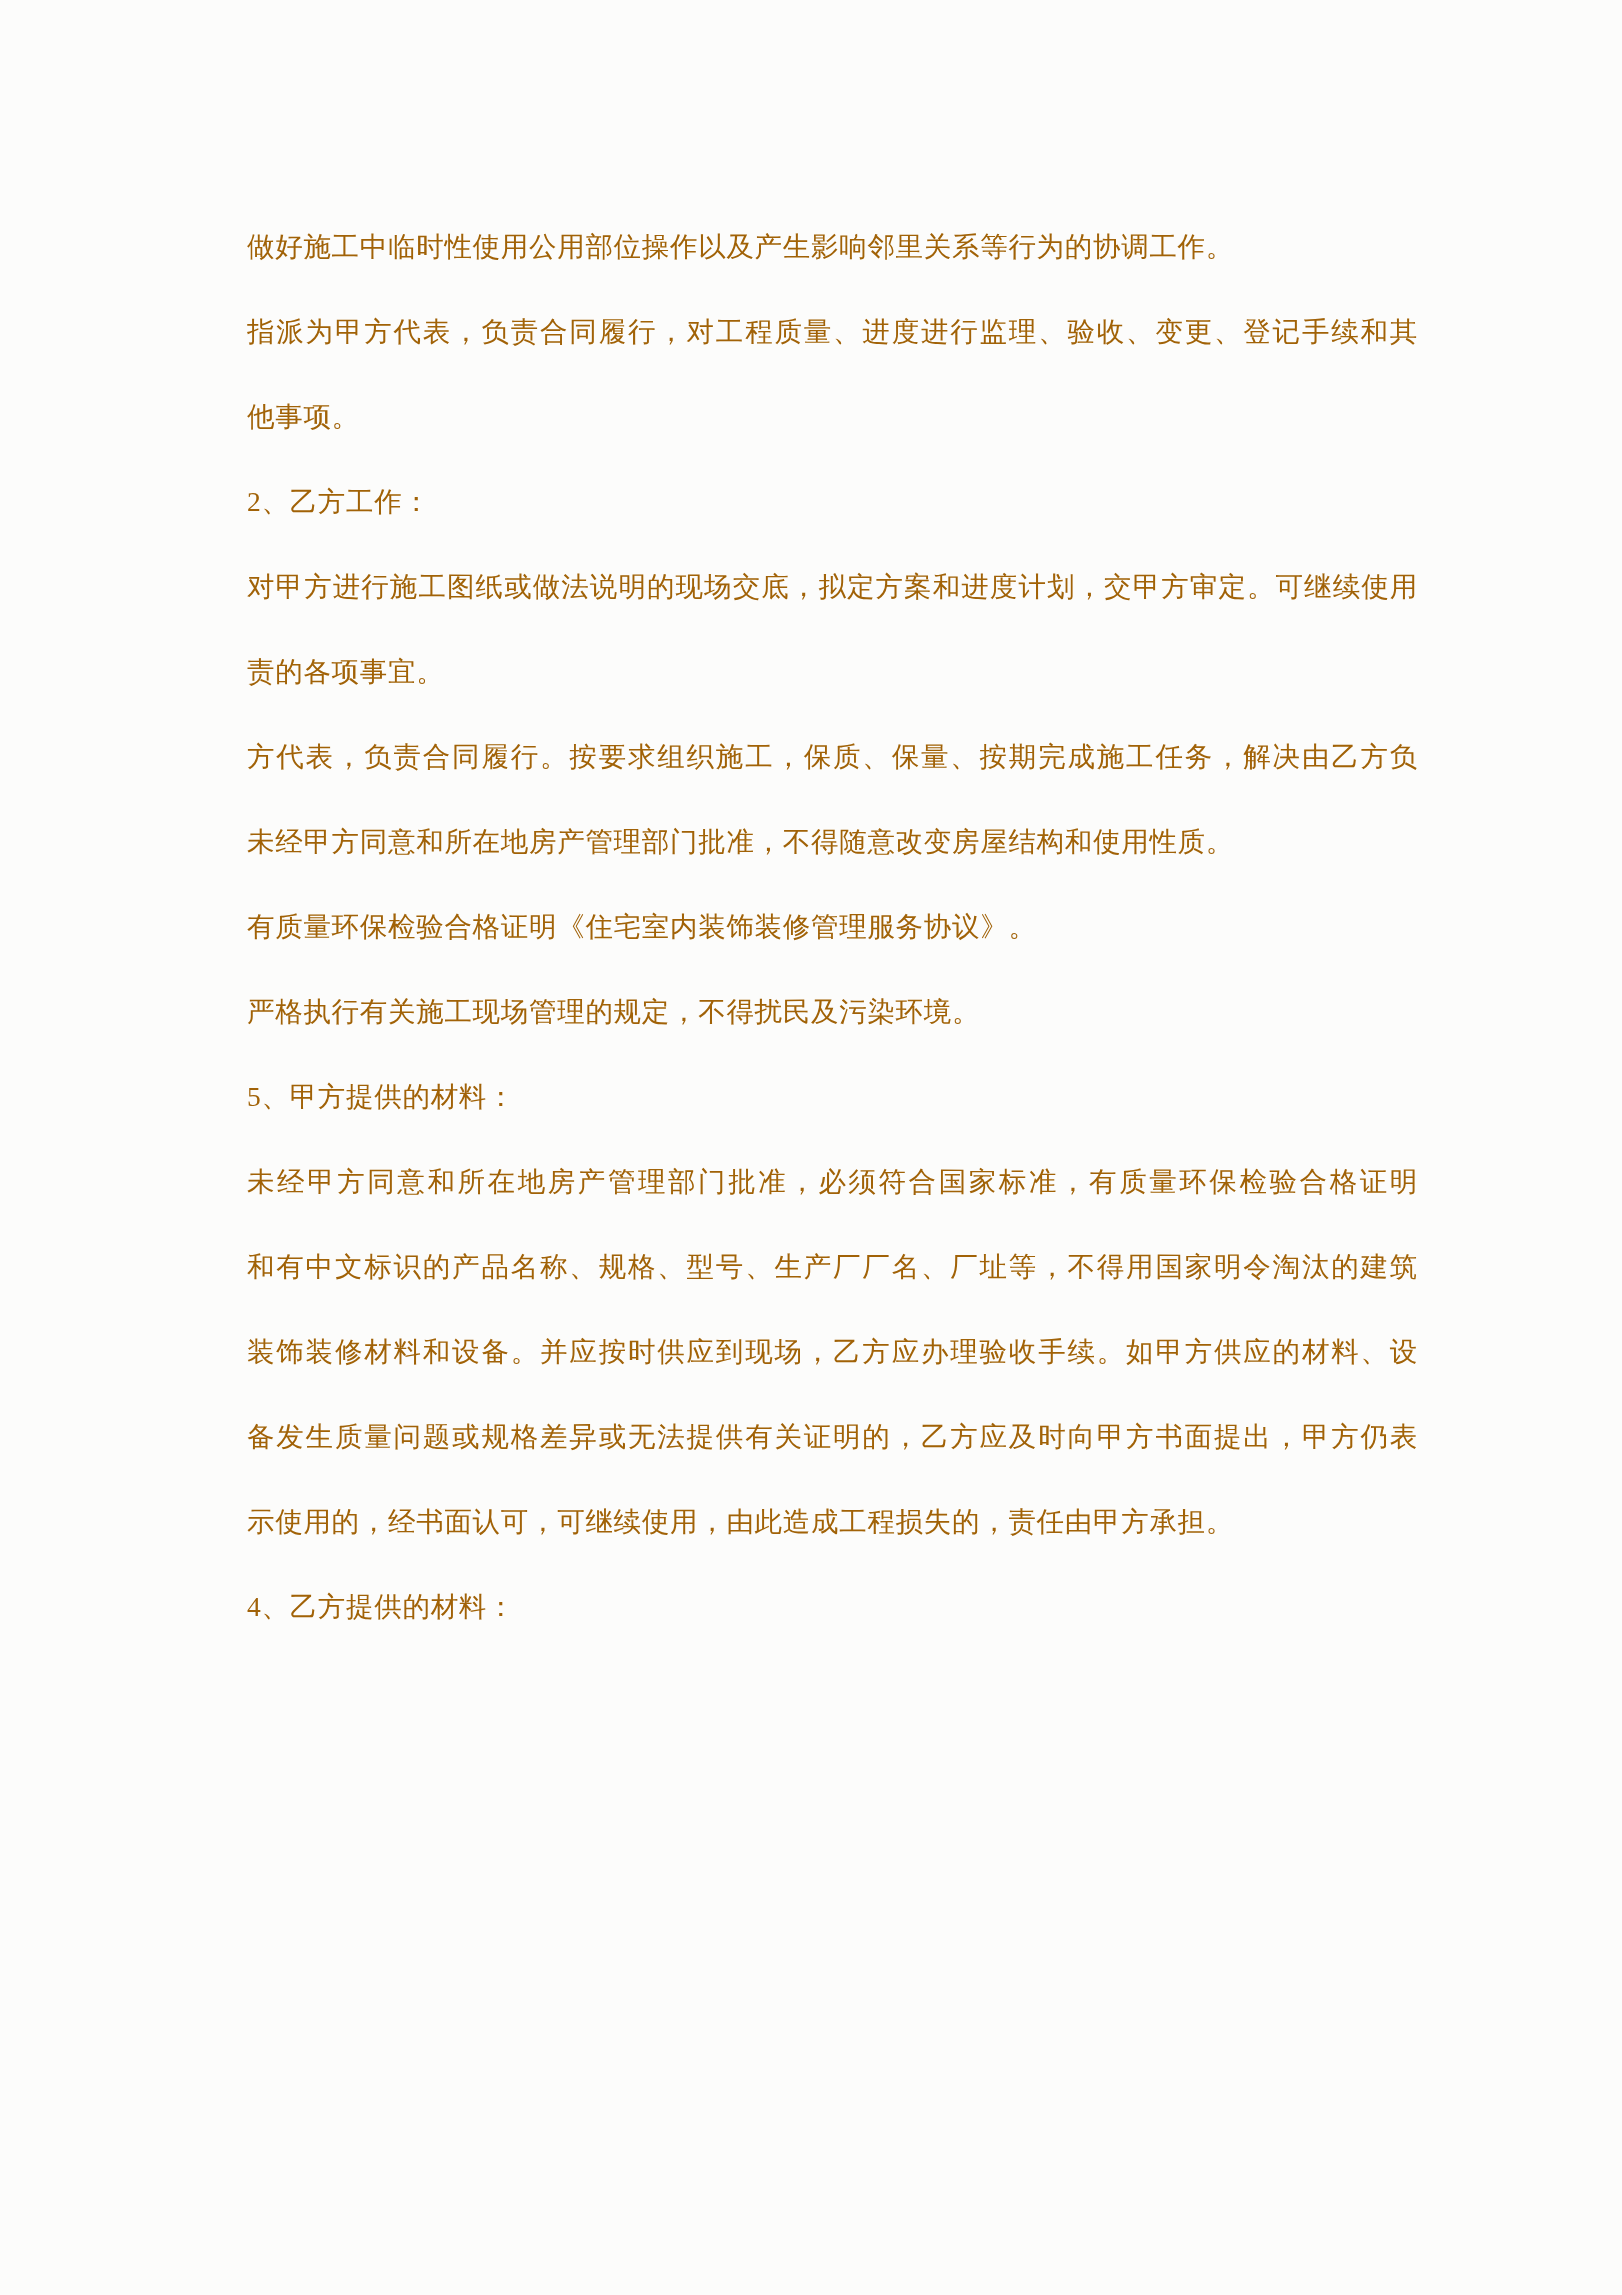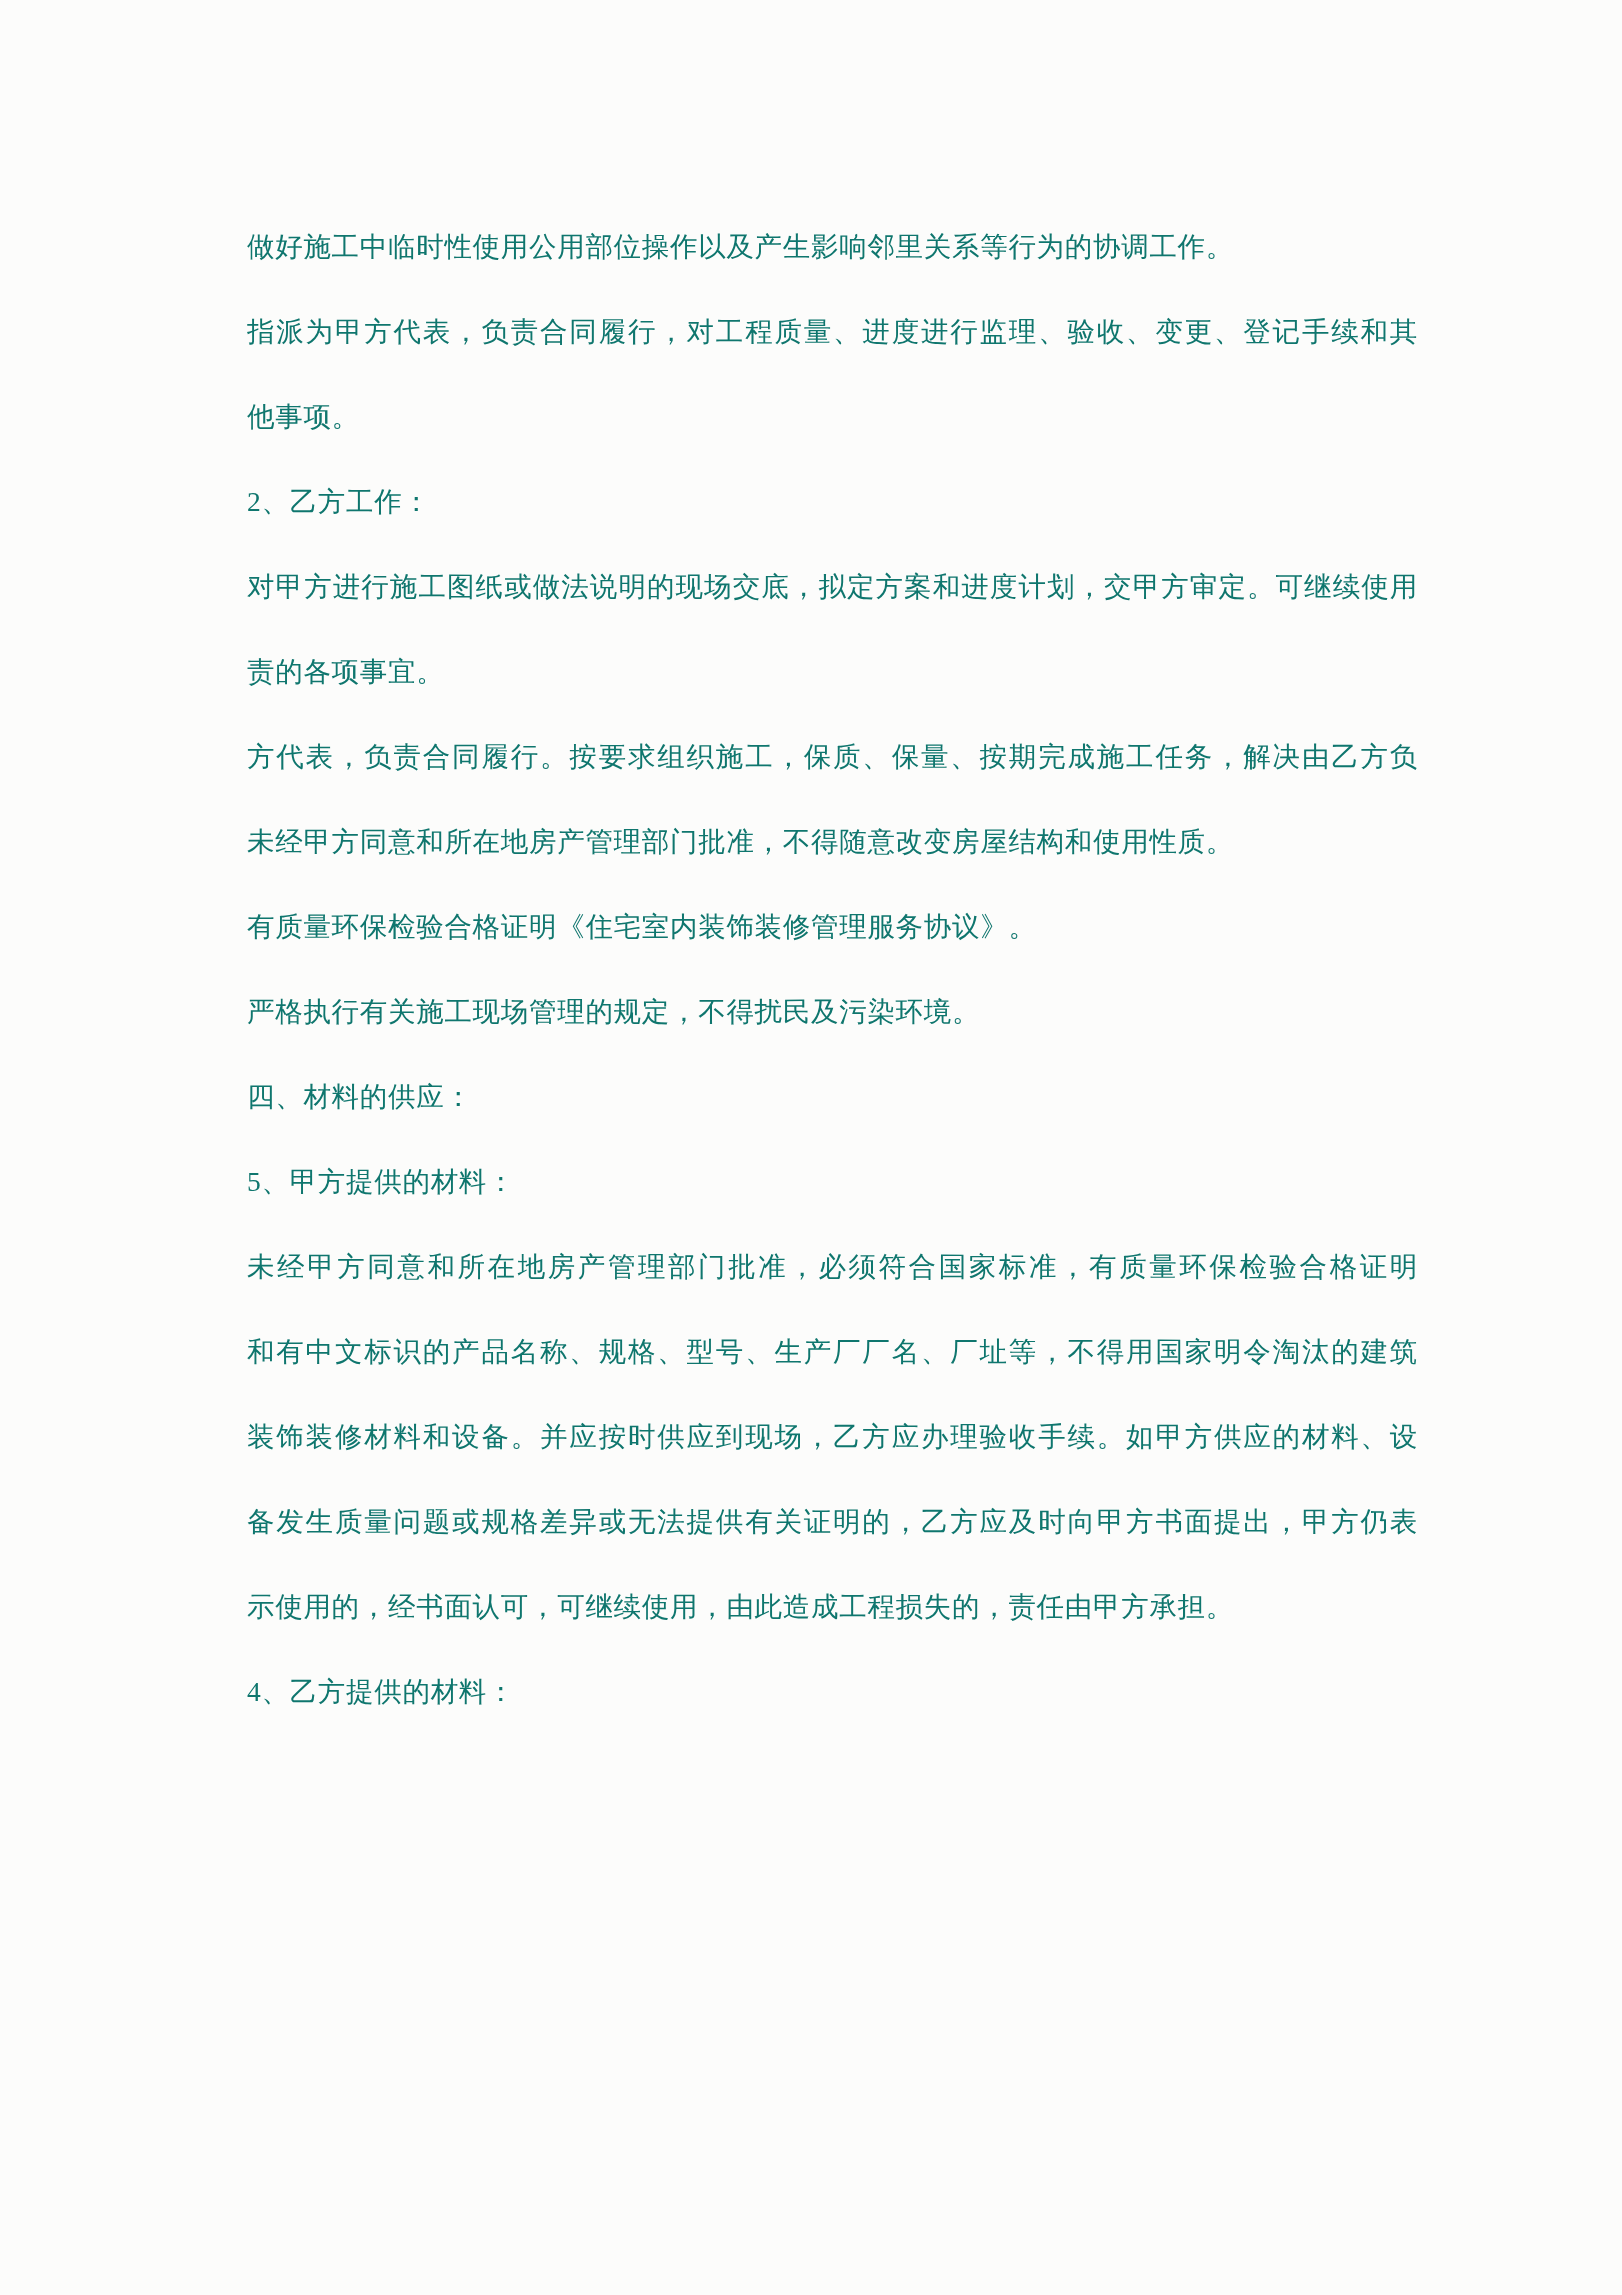--- a/index.html
+++ b/index.html
@@ -40,21 +40,21 @@
     }
     .line-final {
       text-align: justify;
       text-align-last: left;
     }
   </style>
 </head>
 <body style="background: rgb(252, 252, 251);">
 
 <div class="page">
-  <div class="content" id="doc-content" style="color: #0f766e;">
+  <div class="content" id="doc-content" style="color: #a16207;">
       <div class="paragraph">
         <div class="line line-final">做好施工中临时性使用公用部位操作以及产生影响邻里关系等行为的协调工作。</div>
       </div>
       <div class="paragraph">
         <div class="line">指派为甲方代表，负责合同履行，对工程质量、进度进行监理、验收、变更、登记手续和其</div>
         <div class="line line-final">他事项。</div>
       </div>
       <div class="paragraph">
         <div class="line line-final">2、乙方工作：</div>
       </div>
@@ -66,23 +66,20 @@
       <div class="paragraph">
         <div class="line line-final">未经甲方同意和所在地房产管理部门批准，不得随意改变房屋结构和使用性质。</div>
       </div>
       <div class="paragraph">
         <div class="line line-final">有质量环保检验合格证明《住宅室内装饰装修管理服务协议》。</div>
       </div>
       <div class="paragraph">
         <div class="line line-final">严格执行有关施工现场管理的规定，不得扰民及污染环境。</div>
       </div>
       <div class="paragraph">
-        <div class="line line-final">四、材料的供应：</div>
-      </div>
-      <div class="paragraph">
         <div class="line line-final">5、甲方提供的材料：</div>
       </div>
       <div class="paragraph">
         <div class="line">未经甲方同意和所在地房产管理部门批准，必须符合国家标准，有质量环保检验合格证明</div>
         <div class="line">和有中文标识的产品名称、规格、型号、生产厂厂名、厂址等，不得用国家明令淘汰的建筑</div>
         <div class="line">装饰装修材料和设备。并应按时供应到现场，乙方应办理验收手续。如甲方供应的材料、设</div>
         <div class="line">备发生质量问题或规格差异或无法提供有关证明的，乙方应及时向甲方书面提出，甲方仍表</div>
         <div class="line line-final">示使用的，经书面认可，可继续使用，由此造成工程损失的，责任由甲方承担。</div>
       </div>
       <div class="paragraph">

